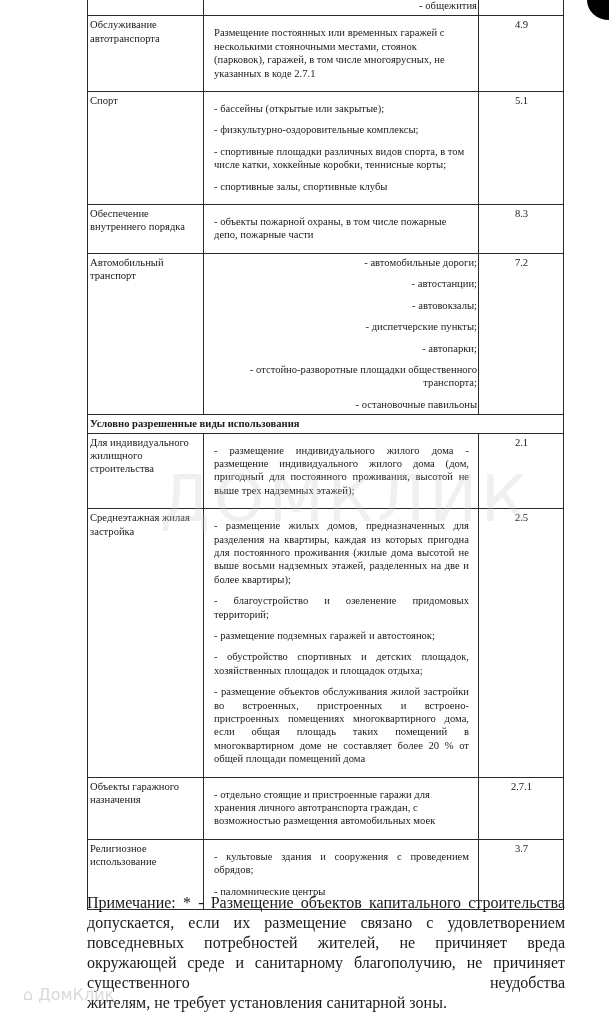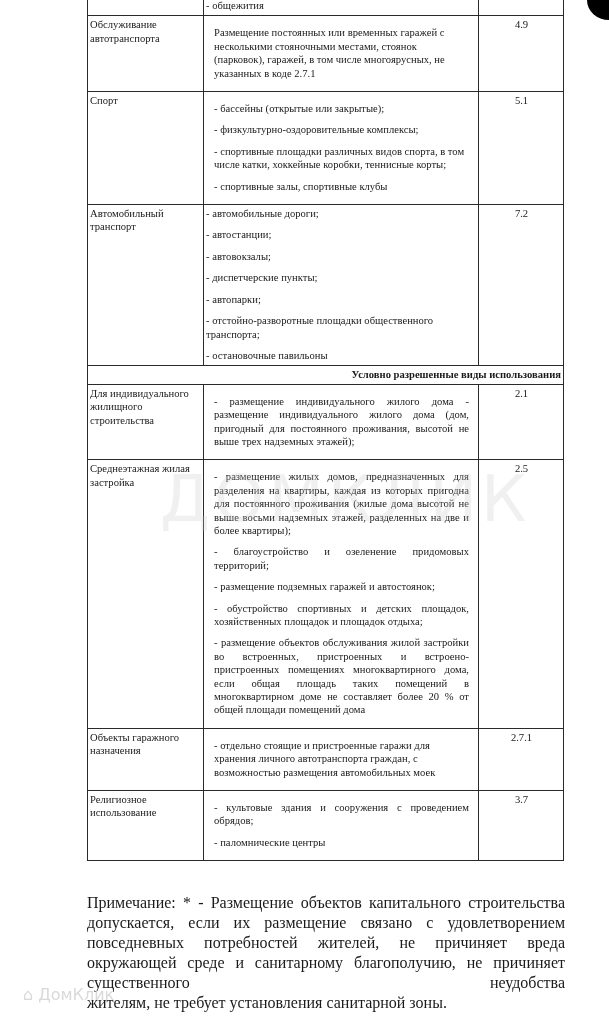--- a/index.html
+++ b/index.html
@@ -6,24 +6,24 @@
   body { width:609px; height:1024px; overflow:hidden; position:relative;
          font-family:"Liberation Serif","DejaVu Serif",serif; color:#1a1a1a; }
   .corner { position:absolute; top:0; right:0; width:22px; height:20px;
             background:#000; border-bottom-left-radius:22px 20px; }
   table.doc { position:absolute; left:87px; top:-4px; width:476px;
               border-collapse:collapse; table-layout:fixed; font-size:10.6px; line-height:13.4px; }
   table.doc td { border:1.4px solid #2a2a2a; vertical-align:top; padding:2px 1px 3px 2px; }
   col.c1 { width:116px; } col.c2 { width:275px; } col.c3 { width:85px; }
   td.code { text-align:center; padding-top:3px; }
   td.just { text-align:justify; }
-  .gap p { margin:0 0 8px 0; }
+  .gap p { margin:0 0 8px 0;text-align:right; }
   .gap p:last-child { margin-bottom:0; }
   .tight p { margin:8px; }
-  tr.section td { text-align:right; font-weight:bold; padding:2px; }
+  tr.section td { text-align:left; font-weight:bold; padding:2px; }
   .note { position:absolute; left:87px; top:893px; width:478px;
           font-size:16px; line-height:20px; text-align:justify;
           text-align-last:justify; }
   .note span.last { display:block; text-align-last:left; }
   .wm { position:absolute; color:#ececec; font-family:"DejaVu Sans",sans-serif; font-weight:normal;
         pointer-events:none; }
   .wm-big { left:160px; top:462px; font-size:64px; letter-spacing:4px; color:rgba(200,200,200,0.28); }
   .wm-small { left:23px; top:985px; font-size:16px; color:rgba(210,210,210,0.85); }
 </style>
 </head>
@@ -54,20 +54,27 @@
       </tr>
       <tr>
         <td>Спорт</td>
         <td class="tight">
           <p>- бассейны (открытые или закрытые);</p>
           <p>- физкультурно-оздоровительные комплексы;</p>
           <p>- спортивные площадки различных видов спорта, в том числе катки, хоккейные коробки, теннисные корты;</p>
           <p>- спортивные залы, спортивные клубы</p>
         </td>
         <td class="code">5.1</td>
+      </tr>
+      <tr>
+        <td>Обеспечение внутреннего порядка</td>
+        <td class="tight">
+          <p>- объекты пожарной охраны, в том числе пожарные депо, пожарные части</p>
+        </td>
+        <td class="code">8.3</td>
       </tr>
       <tr>
         <td>Автомобильный транспорт</td>
         <td class="gap">
           <p>- автомобильные дороги;</p>
           <p>- автостанции;</p>
           <p>- автовокзалы;</p>
           <p>- диспетчерские пункты;</p>
           <p>- автопарки;</p>
           <p>- отстойно-разворотные площадки общественного транспорта;</p>

